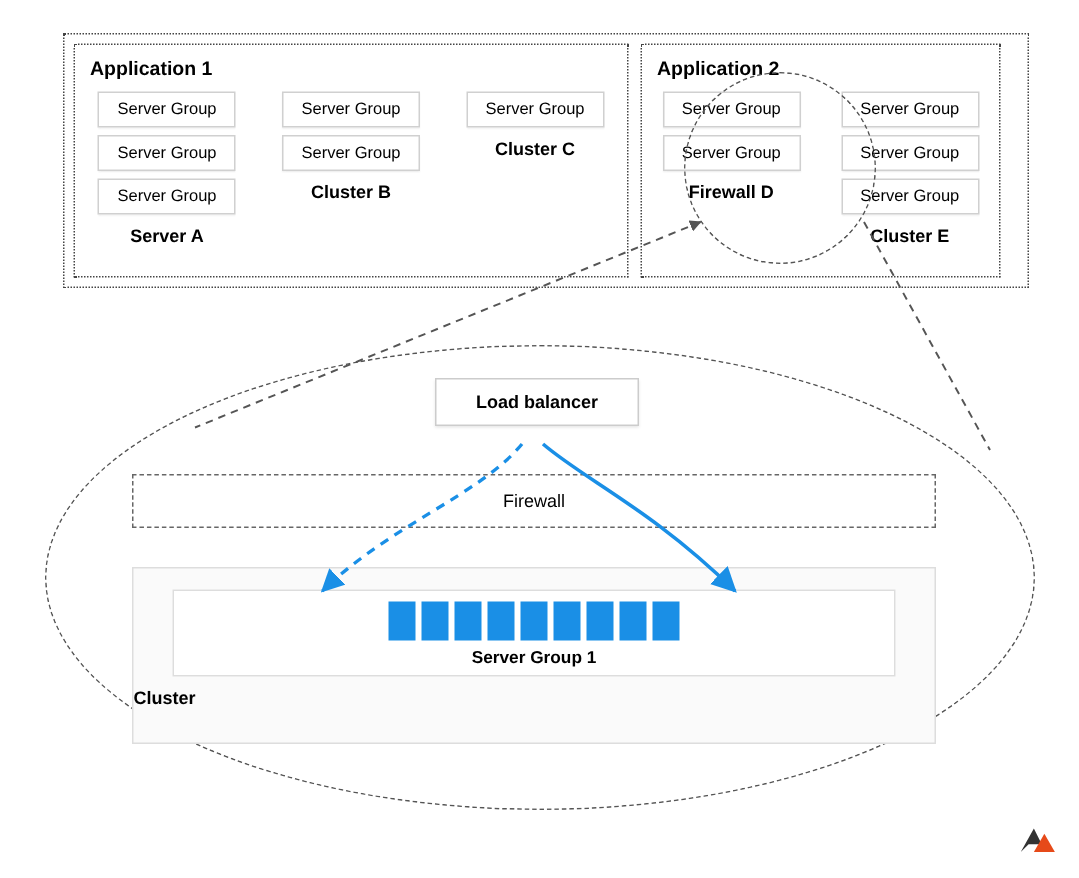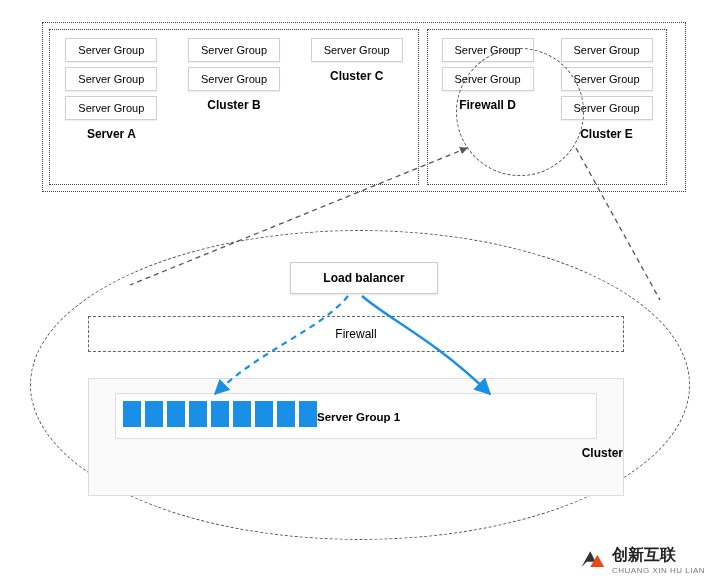--- a/index.html
+++ b/index.html
@@ -73,22 +73,22 @@
   .big-ellipse {
     position: absolute;
     left: 30px; top: 230px;
     width: 660px; height: 310px;
     border: 1.5px dashed #555;
     border-radius: 50%;
     pointer-events: none;
   }
   .load-balancer {
     position: absolute;
-    left: 290px; top: 262px;
-    width: 148px;
+    left: 290px; top: 252px;
+    width: 136px;
     border: 1px solid #ccc;
     background: #fff;
     box-shadow: 0 1px 2px rgba(0,0,0,0.1);
     text-align: center;
     padding: 8px 6px;
     font-size: 12px;
     font-weight: bold;
     z-index: 2;
   }
   .firewall {
@@ -114,39 +114,40 @@
     justify-content: space-between;
     padding: 14px 26px 6px 26px;
     gap: 50px;
   }
   .sg-card {
     border: 1px solid #ddd;
     background: #fff;
     padding: 7px 7px 5px 7px;
     flex: 1;
     display: flex;
+    flex-direction: column;
     align-items: center;
   }
   .blocks {
     display: flex;
     gap: 4px;
     margin-bottom: 6px;
   }
   .block {
     width: 18px;
     height: 26px;
   }
   .blue { background: #1a8fe6; }
   .green { background: #2bb673; }
   .sg-card-label {
     font-size: 11.5px;
     font-weight: bold;
   }
   .cluster-bottom-label {
-    text-align: right;
+    text-align: left;
     font-size: 12px;
     font-weight: bold;
     margin-top: 1px;
   }
   svg.overlay {
     position: absolute;
     left: 0; top: 0;
     width: 719px; height: 585px;
     pointer-events: none;
   }
@@ -167,40 +168,42 @@
   }
   .watermark .sub { font-size: 8px; font-weight: normal; color:#777; display:block; letter-spacing:0.5px;}
 </style>
 </head>
 <body>
 
 <div class="outer">
   <div class="apps-row">
 
     <div class="app-box app1">
+      <div class="app-title">Application 1</div>
       <div class="clusters-row">
         <div class="cluster-box">
           <div class="sg-chip">Server Group</div>
           <div class="sg-chip">Server Group</div>
           <div class="sg-chip">Server Group</div>
           <div class="cluster-label">Server A</div>
         </div>
         <div class="cluster-box">
           <div class="sg-chip">Server Group</div>
           <div class="sg-chip">Server Group</div>
           <div class="cluster-label">Cluster B</div>
         </div>
         <div class="cluster-box">
           <div class="sg-chip">Server Group</div>
           <div class="cluster-label">Cluster C</div>
         </div>
       </div>
     </div>
 
     <div class="app-box app2">
+      <div class="app-title">Application 2</div>
       <div class="clusters-row">
         <div class="cluster-box">
           <div class="sg-chip">Server Group</div>
           <div class="sg-chip">Server Group</div>
           <div class="cluster-label">Firewall D</div>
         </div>
         <div class="cluster-box">
           <div class="sg-chip">Server Group</div>
           <div class="sg-chip">Server Group</div>
           <div class="sg-chip">Server Group</div>
@@ -259,17 +262,13 @@
   <path d="M 362 296 C 390 320, 435 340, 490 394" stroke="#1a8fe6" stroke-width="2.4" fill="none" marker-end="url(#arrow-blue)"></path>
 </svg>
 
 <div class="watermark">
   <span class="logo">
     <svg viewBox="0 0 32 32" width="28" height="28">
       <polygon points="4,24 14,6 20,18 10,18" fill="#333"></polygon>
       <polygon points="14,24 22,10 30,24" fill="#e64a19"></polygon>
     </svg>
   </span>
-  <span>
-    <span>创新互联</span>
-    <span class="sub">CHUANG XIN HU LIAN</span>
-  </span>
 </div>
 
 </body></html>

